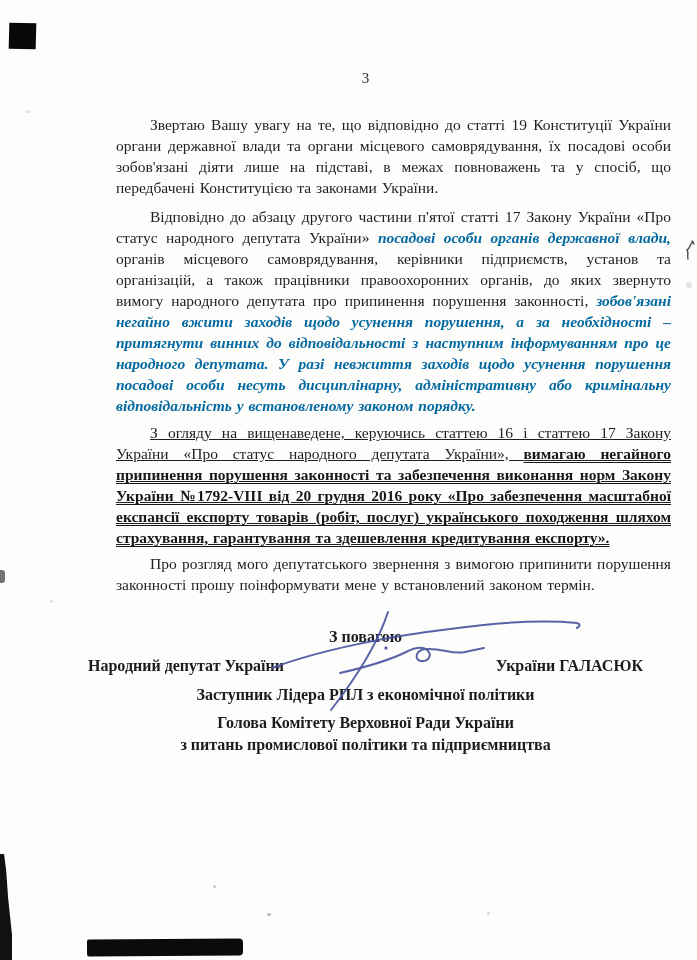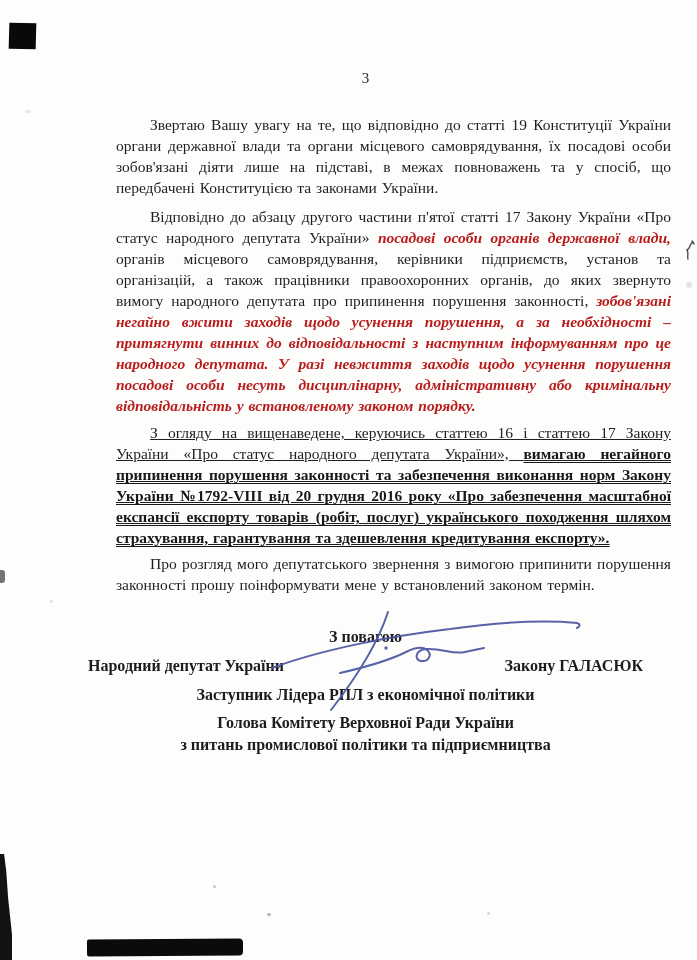--- a/index.html
+++ b/index.html
@@ -22,21 +22,21 @@
     font-size:15.5px;line-height:21px;
     text-align:justify;text-indent:34px;
     color:#1e1e24;
     word-spacing:1px;
   }
   .para.p1{top:98px;}
   .para.p2{top:190px;}
   .para.p3{top:406px;text-decoration:underline;}
   .para.p4{top:537px;}
   .run-regular{font-style:normal;font-weight:normal;}
-  .run-bold-italic{font-weight:bold;font-style:italic;color:#b91c1c;}
+  .run-bold-italic{font-weight:bold;font-style:italic;color:#0369a1;}
   .run-bold-underline{
     font-weight:bold;color:#17171c;
     text-decoration:underline;
     text-decoration-thickness:1.4px;
     text-underline-offset:3px;
   }
   .sig-line{
     position:absolute;left:88px;width:555px;
     font-size:16px;font-weight:bold;color:#1b1b20;text-align:center;
   }
@@ -71,21 +71,21 @@
       <p class="para p1"><span class="run-regular">Звертаю Вашу увагу на те, що відповідно до статті 19 Конституції України органи державної влади та органи місцевого самоврядування, їх посадові особи зобов'язані діяти лише на підставі, в межах повноважень та у спосіб, що передбачені Конституцією та законами України.</span></p>
       <p class="para p2"><span class="run-regular">Відповідно до абзацу другого частини п'ятої статті 17 Закону України «Про статус народного депутата України» </span><span class="run-bold-italic">посадові особи органів державної влади,</span><span class="run-regular"> органів місцевого самоврядування, керівники підприємств, установ та організацій, а також працівники правоохоронних органів, до яких звернуто вимогу народного депутата про припинення порушення законності, </span><span class="run-bold-italic">зобов'язані негайно вжити заходів щодо усунення порушення, а за необхідності – притягнути винних до відповідальності з наступним інформуванням про це народного депутата. У разі невжиття заходів щодо усунення порушення посадові особи несуть дисциплінарну, адміністративну або кримінальну відповідальність у встановленому законом порядку.</span></p>
       <p class="para p3"><span class="run-regular">З огляду на вищенаведене, керуючись статтею 16 і статтею 17 Закону України «Про статус народного депутата України», </span><span class="run-bold-underline">вимагаю негайного припинення порушення законності та забезпечення виконання норм Закону України №1792-VIII від 20 грудня 2016 року «Про забезпечення масштабної експансії експорту товарів (робіт, послуг) українського походження шляхом страхування, гарантування та здешевлення кредитування експорту».</span></p>
       <p class="para p4"><span class="run-regular">Про розгляд мого депутатського звернення з вимогою припинити порушення законності прошу поінформувати мене у встановлений законом термін.</span></p>
     </div>
 
   <div class="sig-line sig-closing">З повагою</div>
 
   <div class="sig-line sig-row">
     <span>Народний депутат України</span>
-    <span>Закону ГАЛАСЮК</span>
+    <span>України ГАЛАСЮК</span>
   </div>
 
   <div class="sig-line sig-role2">Заступник Лідера РПЛ з економічної політики</div>
 
   <div class="sig-line sig-role3">
     <div>Голова Комітету Верховної Ради України</div>
     <div>з питань промислової політики та підприємництва</div>
   </div>
 
   <svg class="ink-overlay" viewBox="0 0 697 960" width="697" height="960" fill="none" stroke="#4b55a0" stroke-width="2" stroke-linecap="round" opacity="0.92">

